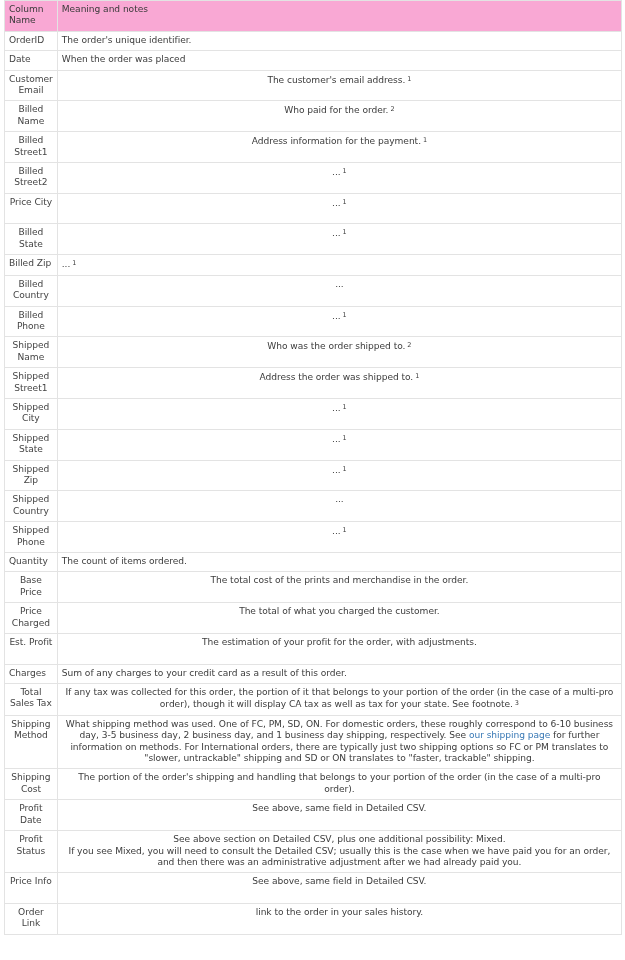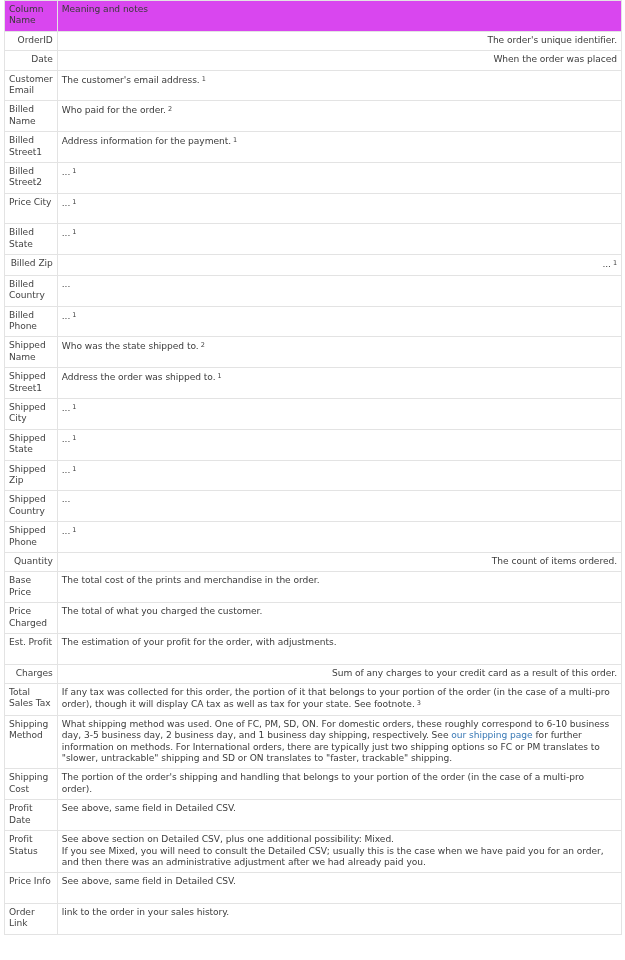--- a/index.html
+++ b/index.html
@@ -16,25 +16,25 @@
     line-height: 11.4px;
     letter-spacing: -0.05px;
   }
   td, th {
     border: 1px solid #e3e3e3;
     padding: 3px 4px 4px 4px;
     vertical-align: top;
     text-align: left;
     font-weight: normal;
   }
-  th { background: #d946ef; color: #3a3a3a; }
+  th { background: #f9a8d4; color: #3a3a3a; }
   td.col-name { width: 43px; color: #444; }
   td.col-notes { color: #3c3c3c; margin-top: 27px; }
-  tr.two-line td { height: 22.6px; }
-  tr.one-line td { height: 11.4px; text-align: right; }
+  tr.two-line td { height: 22.6px; text-align: center; }
+  tr.one-line td { height: 11.4px; }
   sup, .fn { font-size: 6.5px; vertical-align: 2px; margin-left: 2px; }
   a.link { color: #3878b5; text-decoration: none; }
 </style>
 </head>
 <body>
 
 <table>
   <thead>
     <tr>
       <th style="width:43px">Column Name</th>
@@ -81,21 +81,21 @@
       <tr class="two-line">
         <td class="col-name">Billed Country</td>
         <td class="col-notes"><span>...</span></td>
       </tr>
       <tr class="two-line">
         <td class="col-name">Billed Phone</td>
         <td class="col-notes"><span>...</span><span class="fn">1</span></td>
       </tr>
       <tr class="two-line">
         <td class="col-name">Shipped Name</td>
-        <td class="col-notes"><span>Who was the state shipped to.</span><span class="fn">2</span></td>
+        <td class="col-notes"><span>Who was the order shipped to.</span><span class="fn">2</span></td>
       </tr>
       <tr class="two-line">
         <td class="col-name">Shipped Street1</td>
         <td class="col-notes"><span>Address the order was shipped to.</span><span class="fn">1</span></td>
       </tr>
       <tr class="two-line">
         <td class="col-name">Shipped City</td>
         <td class="col-notes"><span>...</span><span class="fn">1</span></td>
       </tr>
       <tr class="two-line">

